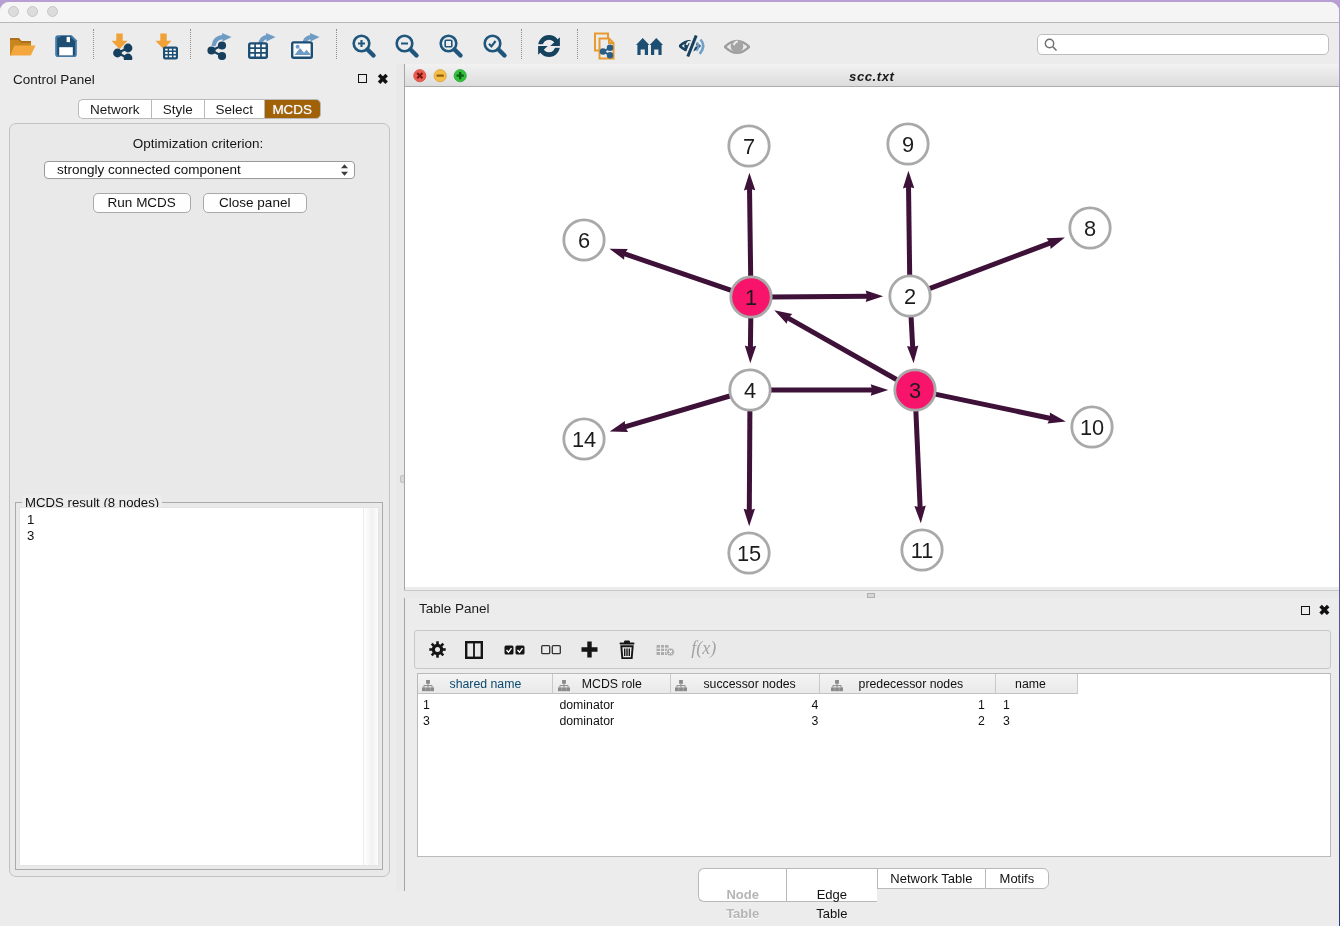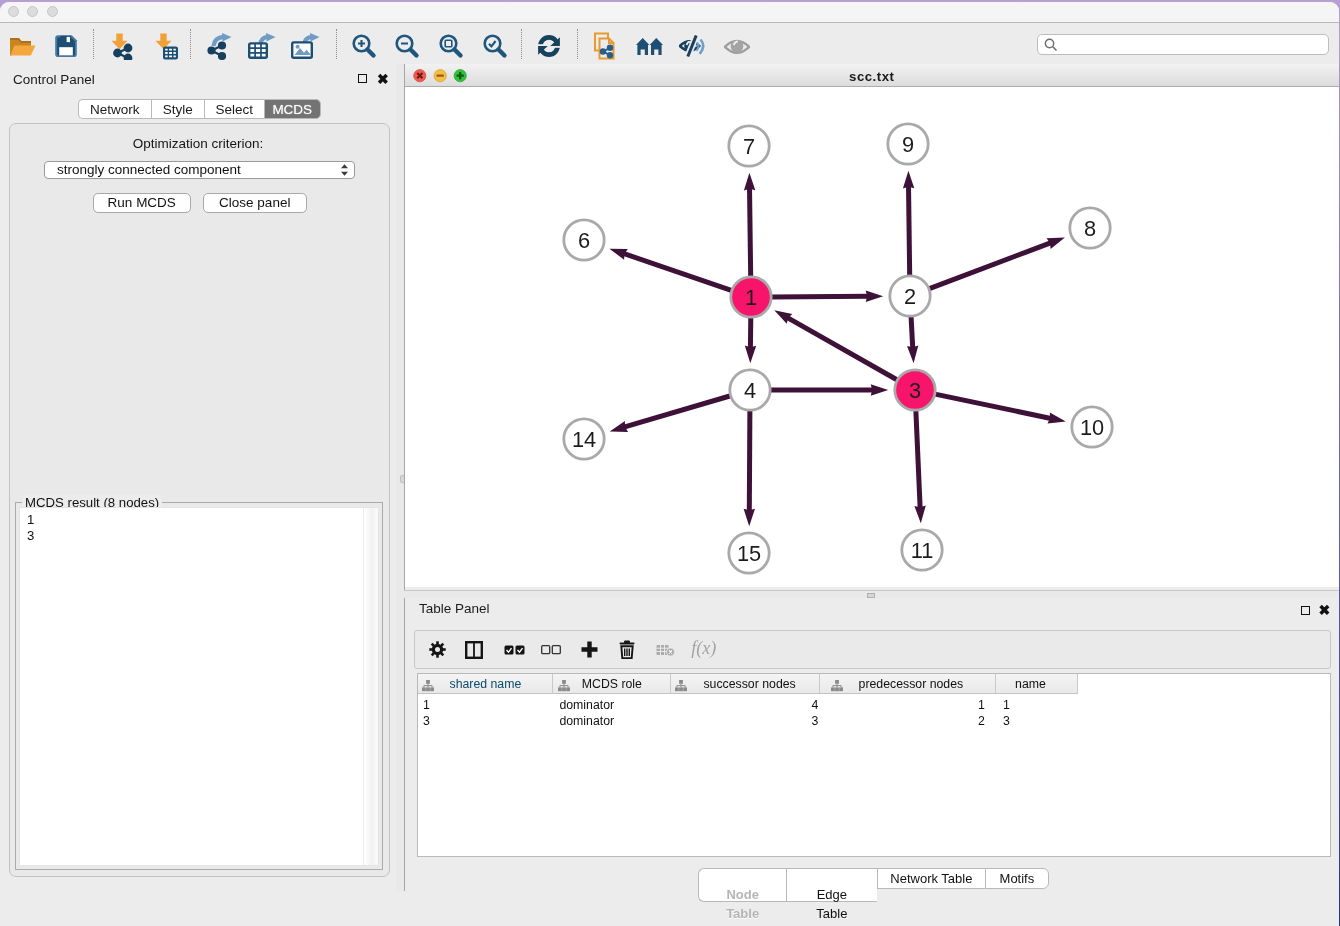--- a/index.html
+++ b/index.html
@@ -18,38 +18,38 @@
 #search { position:absolute; left:1037px; top:32px; width:292px; height:21px; background:#fff; border:1px solid #BDBDBD; border-radius:5px; }
 
 #cpanel { position:absolute; left:0; top:61px; width:396px; height:828px; background:#ECECEC; }
 #cphead { position:absolute; left:13px; top:9px; font-size:13.5px; color:#1A1A1A; }
 .floatbtn { position:absolute; width:9px; height:9px; border:1.7px solid #111; background:transparent; }
 .xbtn { position:absolute; font-size:14px; font-weight:bold; color:#111; line-height:10px; }
 
 #cptabs { position:absolute; left:78px; top:36px; height:20px; display:flex; font-size:13.5px; }
 .cptab { background:#fff; border:1px solid #B9B9B9; border-right:none; padding:0 14px; line-height:19px; color:#1A1A1A; }
 .cptab.first { border-radius:5px 0 0 5px; }
-.cptab.last { border-radius:0 5px 5px 0; border-right:1px solid #B9B9B9; background:#737373; color:#FCFCFC; text-shadow:0 0 1px #cfcfcf; }
+.cptab.last { border-radius:0 5px 5px 0; border-right:1px solid #B9B9B9; background:#a16207; color:#FCFCFC; text-shadow:0 0 1px #cfcfcf; }
 #cpcontent { position:absolute; left:9px; top:59.5px; width:381px; height:754px; border:1px solid #C2C2C2; border-radius:7px; background:#E9E9E9; }
 #optlabel { position:absolute; left:0; top:73px; width:100%; text-align:center; font-size:13.5px; color:#151515; }
 #combo { position:absolute; left:44px; top:98px; width:311px; height:18px; background:#fff; border:1px solid #999; border-radius:4px; font-size:13.5px; color:#111; line-height:16px; padding-left:12px; }
 #combo .chev { position:absolute; right:5px; top:1px; width:9px; height:14px; }
 .btn { position:absolute; top:130px; height:20px; background:#FEFEFE; border:1px solid #A9A9A9; border-radius:5px; font-size:13.5px; color:#111; text-align:center; line-height:18px; }
 
 #mcdsbox { position:absolute; left:15px; top:439px; width:368px; height:368px; border:1px solid #ABABAB; }
 #mcdslegend { position:absolute; left:6px; top:-8px; background:#ECECEC; padding:0 3px; font-size:13.2px; color:#111; }
 #mcdswhite { position:absolute; left:3px; top:4px; right:3px; bottom:3px; background:#fff; border:1px solid #E4E4E4; font-size:13.2px; color:#111; line-height:15.5px; padding:4px 0 0 7px; }
 #mcdsscroll { position:absolute; right:0; top:0; width:15px; height:100%; background:linear-gradient(90deg,#fff, #F2F2F2 55%, #FBFBFB); border-left:1px solid #ECECEC; }
 
 #vdivider { position:absolute; left:396px; top:61px; width:8px; height:828px; background:#E9E9E9; }
 #vgrip { position:absolute; left:3.5px; top:412px; width:5px; height:8px; background:#D8D8D8; border:1px solid #C0C0C0; border-radius:2px; }
 
 #netwin { position:absolute; left:404px; top:62px; width:934.5px; height:526px; border-left:1px solid #A6A6A6; }
 #nettitle { position:absolute; left:0; top:0; width:100%; height:23px; background:linear-gradient(180deg,#F2F2F2,#DCDCDC); border-bottom:1px solid #ACACAC; }
-#netname { position:absolute; top:4.5px; left:0; width:100%; text-align:center; font-size:13.2px; font-weight:bold; color:#1A1A1A; letter-spacing:0.5px; }
+#netname { position:absolute; top:4.5px; left:0; width:100%; text-align:center; font-size:13.2px; font-weight:bold; color:#1A1A1A; letter-spacing:0.5px;font-style:italic; }
 #canvas { position:absolute; left:0; top:23px; width:100%; height:500px; background:#fff; }
 
 #hdivider { position:absolute; left:404px; top:588px; width:934.5px; height:8px; background:#E9E9E9; border-top:1px solid #C9C9C9; }
 #hgrip { position:absolute; left:463px; top:2px; width:8px; height:5px; background:#D6D6D6; border:1px solid #B0B0B0; }
 
 #tpanel { position:absolute; left:404px; top:596px; width:934.5px; height:293px; background:#ECECEC; border-left:1px solid #A6A6A6; }
 #tphead { position:absolute; left:14px; top:3px; font-size:13.5px; color:#1A1A1A; }
 #ttoolbar { position:absolute; left:9.2px; top:32.3px; width:916.8px; height:38.7px; background:#EAEAEA; border:1px solid #C7C7C7; border-radius:3px; }
 #ttable { position:absolute; left:11.9px; top:75px; width:913.7px; height:184px; background:#fff; border:1px solid #B9B9B9; }
 .th { position:absolute; top:0; height:20px; background:linear-gradient(180deg,#F4F4F4,#E9E9E9); border-right:1px solid #C9C9C9; border-bottom:1px solid #C2C2C2; font-size:12.3px; color:#111; text-align:center; line-height:20px; }

